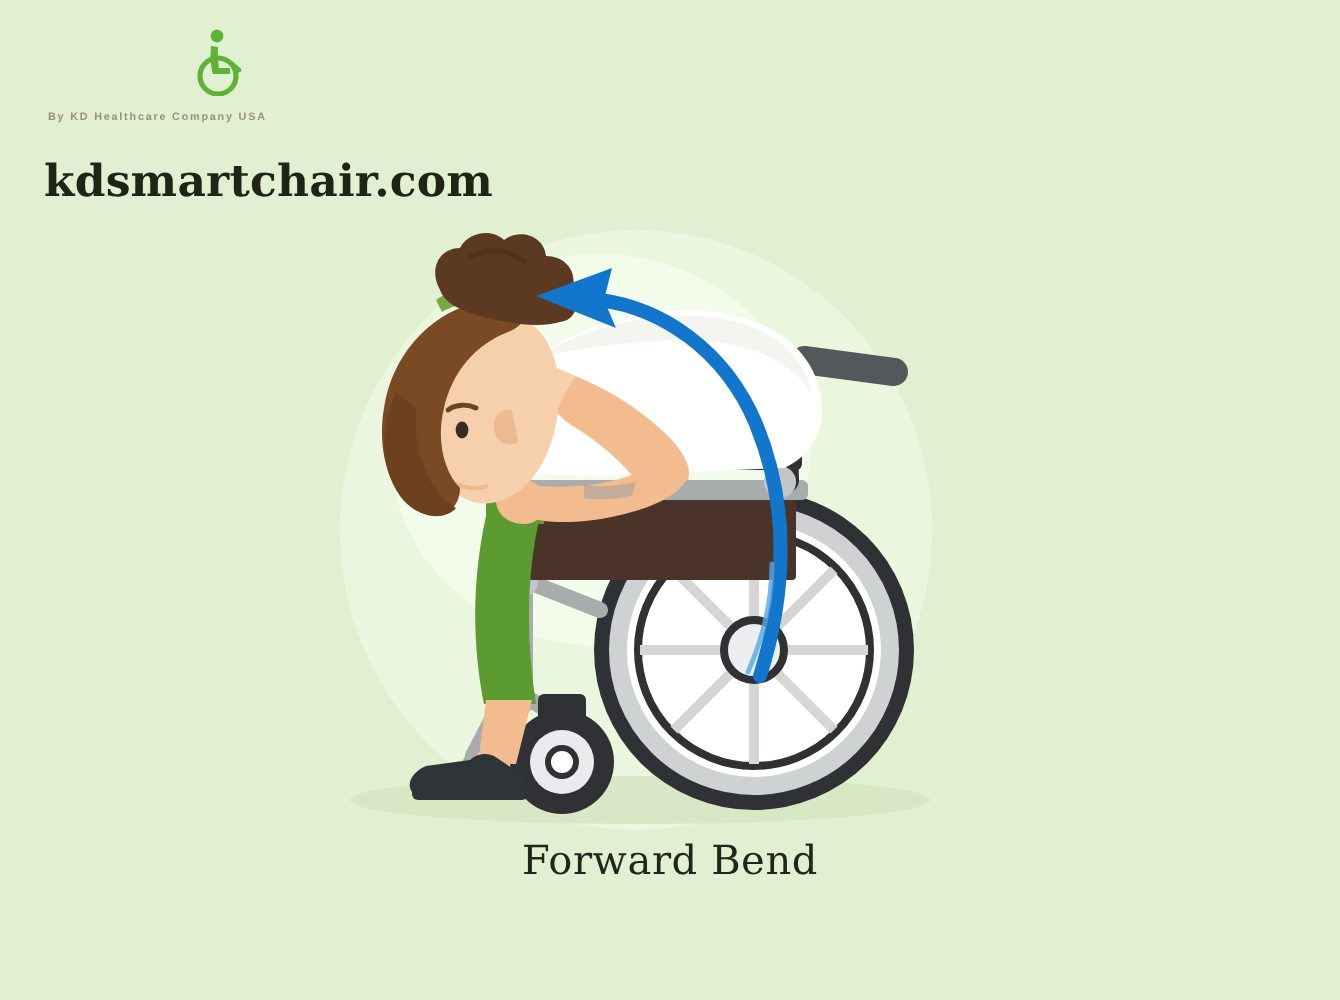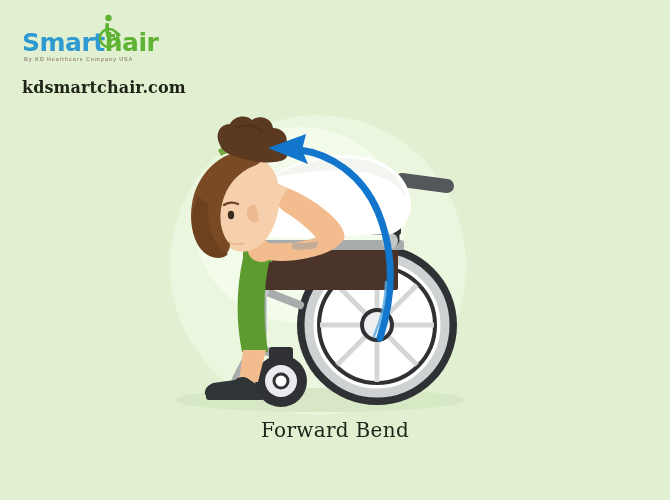--- a/index.html
+++ b/index.html
@@ -56,21 +56,21 @@
     font-size: 5.4px;
     font-weight: bold;
     letter-spacing: 0.9px;
     color: #9a8f7e;
     white-space: nowrap;
   }
   #site-url {
     margin-top: 16px;
     font-family: "DejaVu Serif", serif;
     font-weight: bold;
-    font-size: 16px;
+    font-size: 22px;
     color: #1f2416;
     letter-spacing: 0.1px;
   }
 
   
   #illustration {
     position: absolute;
     left: 0;
     top: 0;
     width: 670px;
@@ -220,23 +220,20 @@
       <path d="M380 338
                C392 300 396 256 378 212
                C362 174 330 154 300 150" fill="none" stroke="#1276cd" stroke-width="7" stroke-linecap="round"></path>
       <path d="M268 148 L306 134 L302 150 L308 164 Z" fill="#1276cd"></path>
       <path d="M374 336 C382 318 386 300 386 282" fill="none" stroke="#57a8e0" stroke-width="2.5" stroke-linecap="round" opacity="0.8"></path>
     </g>
   </svg>
 
   <div id="logo-block">
     <div id="logo-mark">
-      <div id="logo-wordmark">
-        <span class="logo-smart">Smart</span><span class="logo-chair">hair</span>
-      </div>
       <svg id="logo-chair-icon" viewBox="0 0 26 34">
         <circle cx="12.5" cy="4" r="3.2" fill="#5fb334"></circle>
         <path d="M9.5 9 C9 15 9.5 20 10.5 23 L19 23 L19 20 L13.5 20 C13 17 12.8 13 13 9.5 Z" fill="#5fb334"></path>
         <circle cx="13" cy="24" r="9" fill="none" stroke="#5fb334" stroke-width="2.6"></circle>
         <path d="M20 18 L23.5 21" stroke="#5fb334" stroke-width="2.4" stroke-linecap="round"></path>
       </svg>
       <div id="logo-tagline">By KD Healthcare Company USA</div>
     </div>
     <div id="site-url">kdsmartchair.com</div>
   </div>

